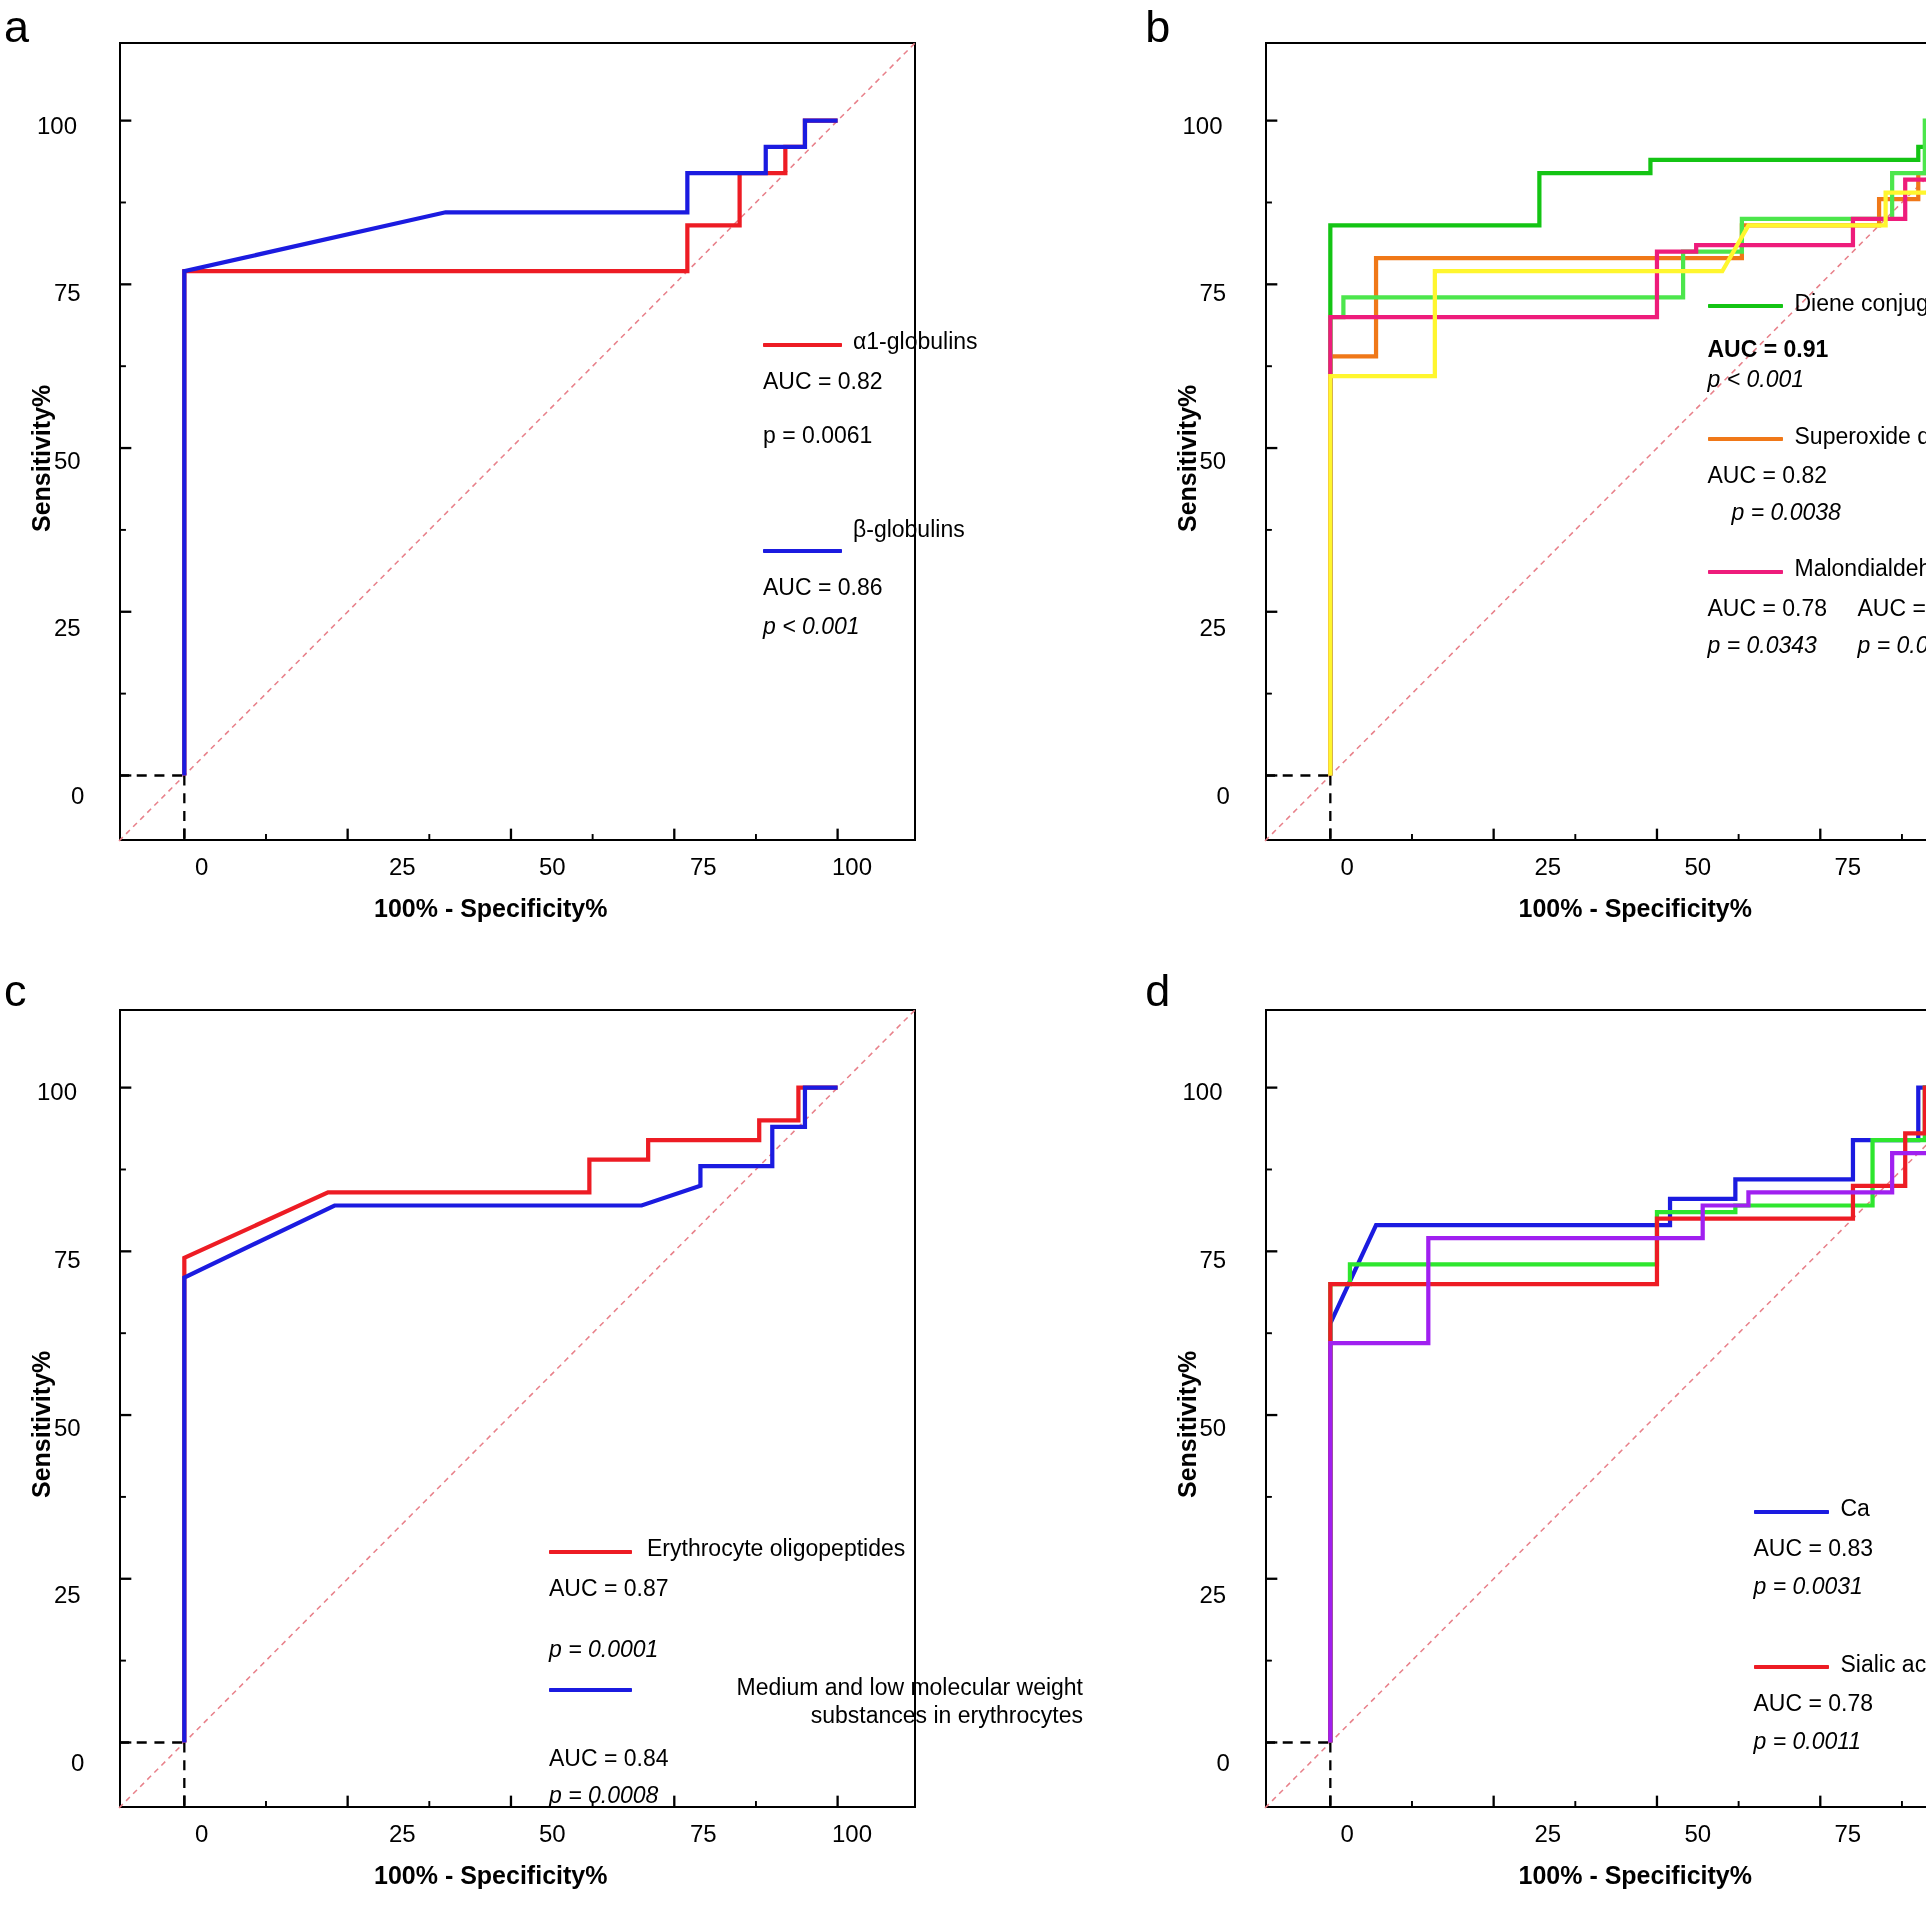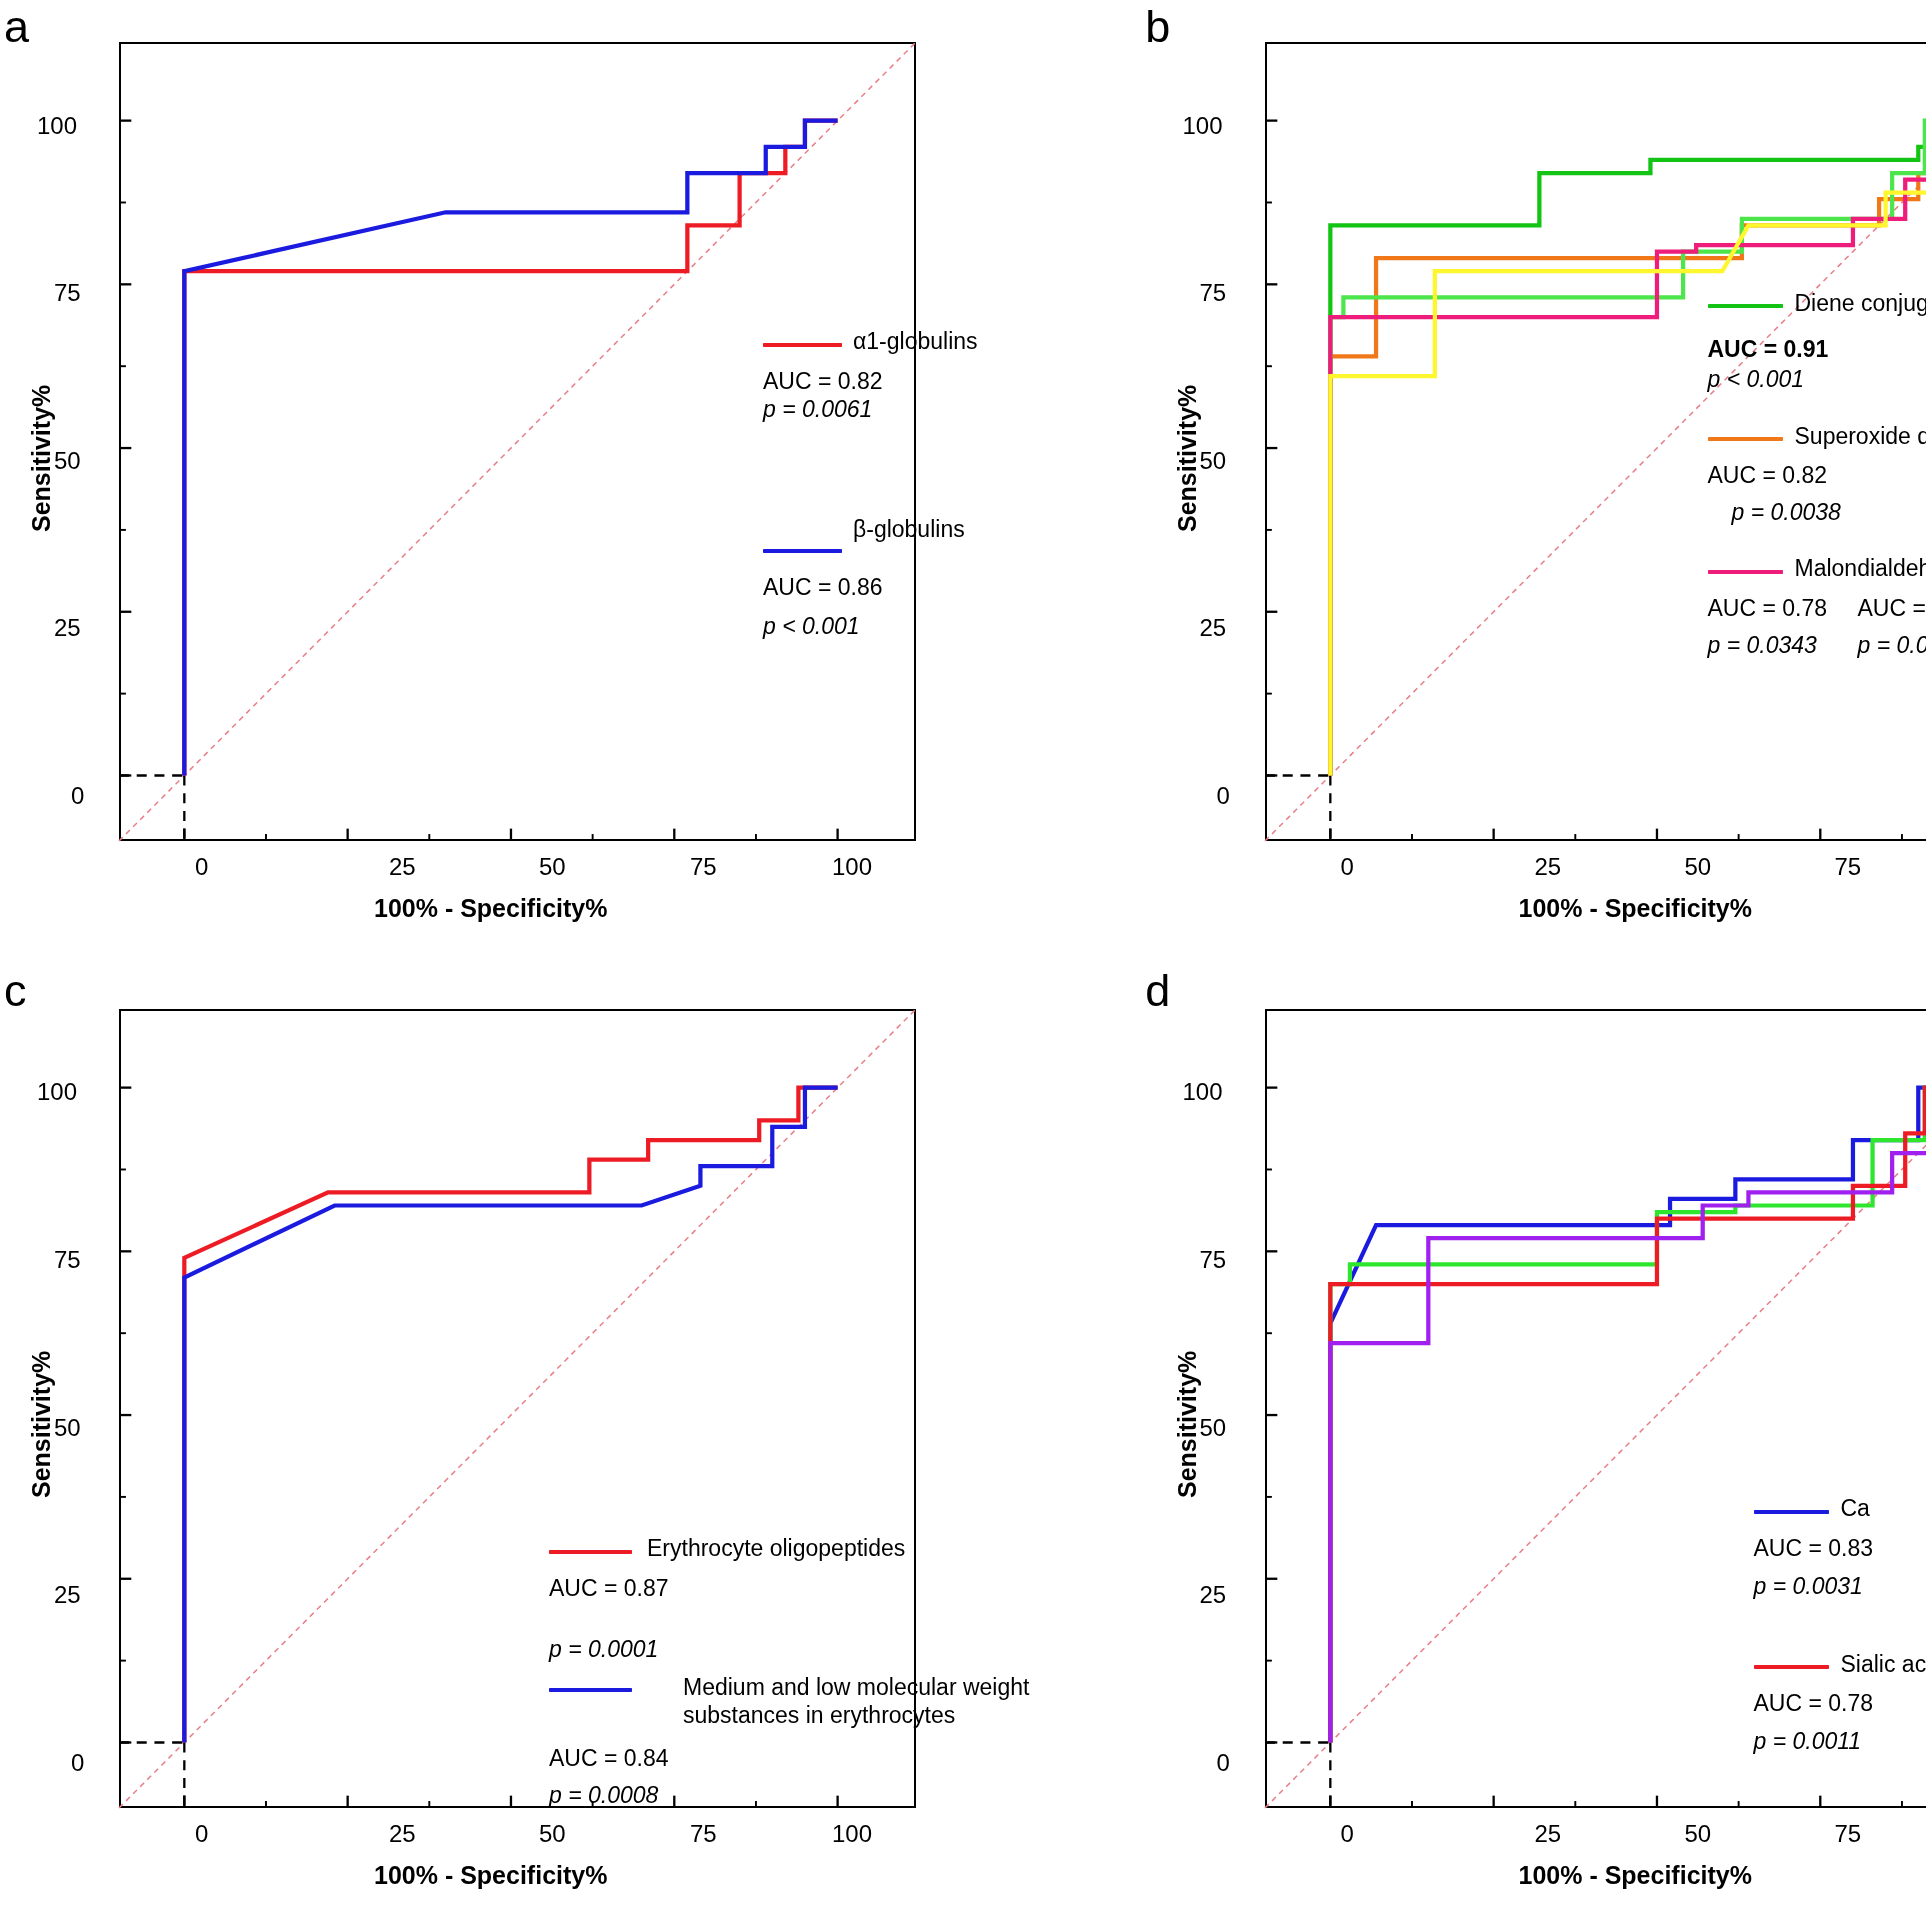--- a/index.html
+++ b/index.html
@@ -132,21 +132,21 @@
       <div class="tick-text" style="left:690px; top:853px;">75</div>
       <div class="tick-text" style="left:832px; top:853px;">100</div>
 
       <div class="axis-label" style="left:374px; top:894px;">100% - Specificity%</div>
       <div class="axis-label y" style="left:27px; top:532px;">Sensitivity%</div>
 
       <div class="legend" style="left:0; top:0;">
         <div class="legend-line" style="left:763px; top:343px; width:79px; background:#ED1C24;"></div>
         <div class="legend-text" style="left:853px; top:328px;">α1-globulins</div>
         <div class="legend-text" style="left:763px; top:368px;">AUC = 0.82</div>
-        <div class="legend-text ital" style="left:763px; top:396px; font-style:italic;">p = 0.0061</div>
+        <div class="legend-text ital" style="left:763px; top:422px; ">p = 0.0061</div>
 
         <div class="legend-line" style="left:763px; top:549px; width:79px; background:#1B1BE0;"></div>
         <div class="legend-text" style="left:853px; top:516px;">β-globulins</div>
         <div class="legend-text" style="left:763px; top:574px;">AUC = 0.86</div>
         <div class="legend-text ital" style="left:763px; top:613px; font-style:italic;">p &lt; 0.001</div>
       </div>
     </div>
   </div>
 
   <div class="panel">
@@ -266,21 +266,21 @@
       <div class="axis-label" style="left:374px; top:900px;">100% - Specificity%</div>
       <div class="axis-label y" style="left:27px; top:537px;">Sensitivity%</div>
 
       <div class="legend" style="left:0; top:0;">
         <div class="legend-line" style="left:549px; top:589px; width:83px; background:#ED1C24;"></div>
         <div class="legend-text" style="left:647px; top:574px;">Erythrocyte oligopeptides</div>
         <div class="legend-text" style="left:549px; top:614px;">AUC = 0.87</div>
         <div class="legend-text" style="left:549px; top:675px; font-style:italic;">p = 0.0001</div>
 
         <div class="legend-line" style="left:549px; top:727px; width:83px; background:#1B1BE0;"></div>
-        <div class="multiline" style="left:683px; top:712px; width:443px;">Medium and low molecular weight
+        <div class="multiline" style="left:640px; top:712px; width:443px;text-align:right;">Medium and low molecular weight
 substances in erythrocytes</div>
         <div class="legend-text" style="left:549px; top:784px;">AUC = 0.84</div>
         <div class="legend-text" style="left:549px; top:821px; font-style:italic;">p = 0.0008</div>
       </div>
     </div>
   </div>
 
   <div class="panel">
     <div class="panel-letter" style="left:7.7px; top:7.7px;">d</div>
 

